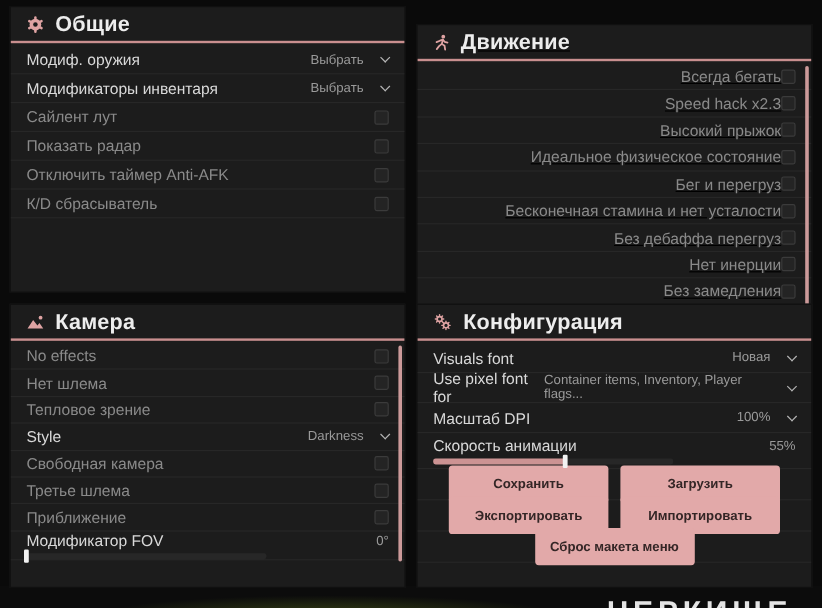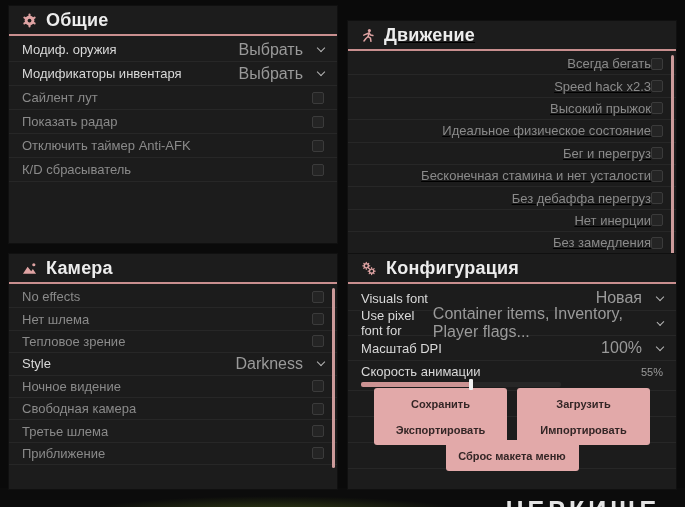--- a/index.html
+++ b/index.html
@@ -36,21 +36,21 @@
   .p-config   .row { height:25px; }
   .p-camera .row.slider-row { height:24.6px; }
   .p-config .row.slider-row { height:30px; }
 
   .row-line { display:flex; align-items:center; justify-content:space-between; }
   .lbl { font-size:13px; }
   .lbl.bright { color:#d9d9d9; }
   .lbl.dim { color:#8a8a8a; }
 
   .dd { display:flex; align-items:center; gap:15px; cursor:pointer; }
-  .dd-val { font-size:16px; color:#9a9a9a; }
+  .dd-val { font-size:11px; color:#9a9a9a; }
   .chev { width:6px; height:6px; border-right:1.5px solid #b5b5b5; border-bottom:1.5px solid #b5b5b5;
           transform:rotate(45deg); margin-top:-3px; }
 
   .cb { width:12px; height:12px; background:#242424; border:1px solid #3b3b3b; border-radius:2px; }
 
   .val { font-size:11px; color:#9a9a9a; }
   .track { position:relative; width:200px; height:5px; margin-top:3px;
            background:rgba(255,255,255,0.05); border-radius:2px; }
   .fill { position:absolute; left:0; top:0; height:5px; background:#cc9393; border-radius:2px; }
   .handle { position:absolute; top:-3px; width:4px; height:11px; background:#f2f2f2; border-radius:1px; }
@@ -246,40 +246,44 @@
           <div class="row-line">
             <span class="lbl bright">Style</span>
             <span class="dd">
               <span class="dd-val">Darkness</span>
               <span class="chev"></span>
             </span>
           </div>
         </div>
         <div class="row">
           <div class="row-line">
-            <span class="lbl dim">Ночное видение</span>
-            <span class="cb"></span>
-          </div>
-        </div>
-        <div class="row">
-          <div class="row-line">
             <span class="lbl dim">Свободная камера</span>
             <span class="cb"></span>
           </div>
         </div>
         <div class="row">
           <div class="row-line">
             <span class="lbl dim">Третье шлема</span>
             <span class="cb"></span>
           </div>
         </div>
         <div class="row">
           <div class="row-line">
             <span class="lbl dim">Приближение</span>
             <span class="cb"></span>
+          </div>
+        </div>
+        <div class="row slider-row">
+          <div class="row-line">
+            <span class="lbl bright">Модификатор FOV</span>
+            <span class="val">0°</span>
+          </div>
+          <div class="track">
+            <div class="fill" style="width: 0%;"></div>
+            <div class="handle" style="left: calc(0% - 2px);"></div>
           </div>
         </div>
       </div>
     <div class="scrollbar sb-camera"></div>
   </section>
 
   <section class="panel p-config">
     <header class="ph">
       <span class="picon">
         <svg width="16" height="15" viewBox="0 0 18 16">

